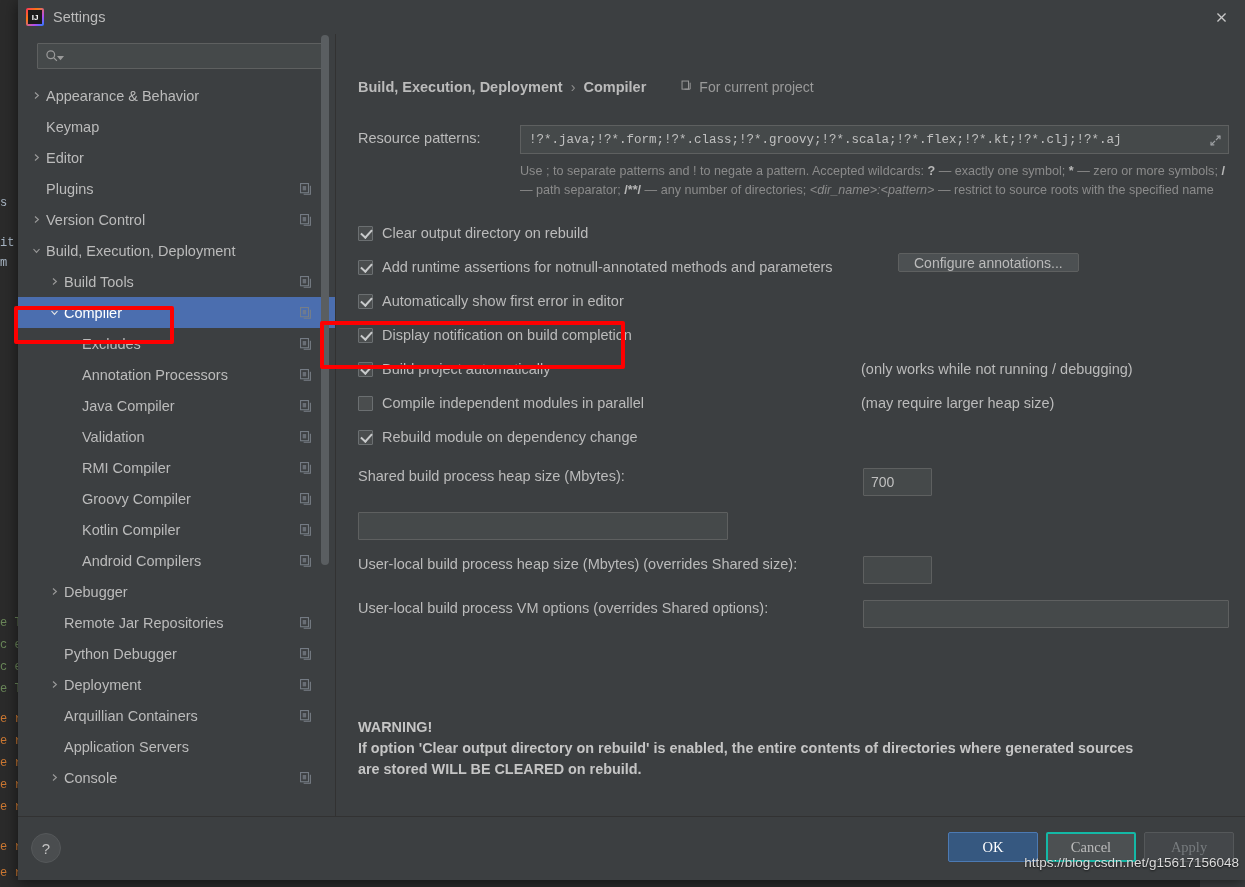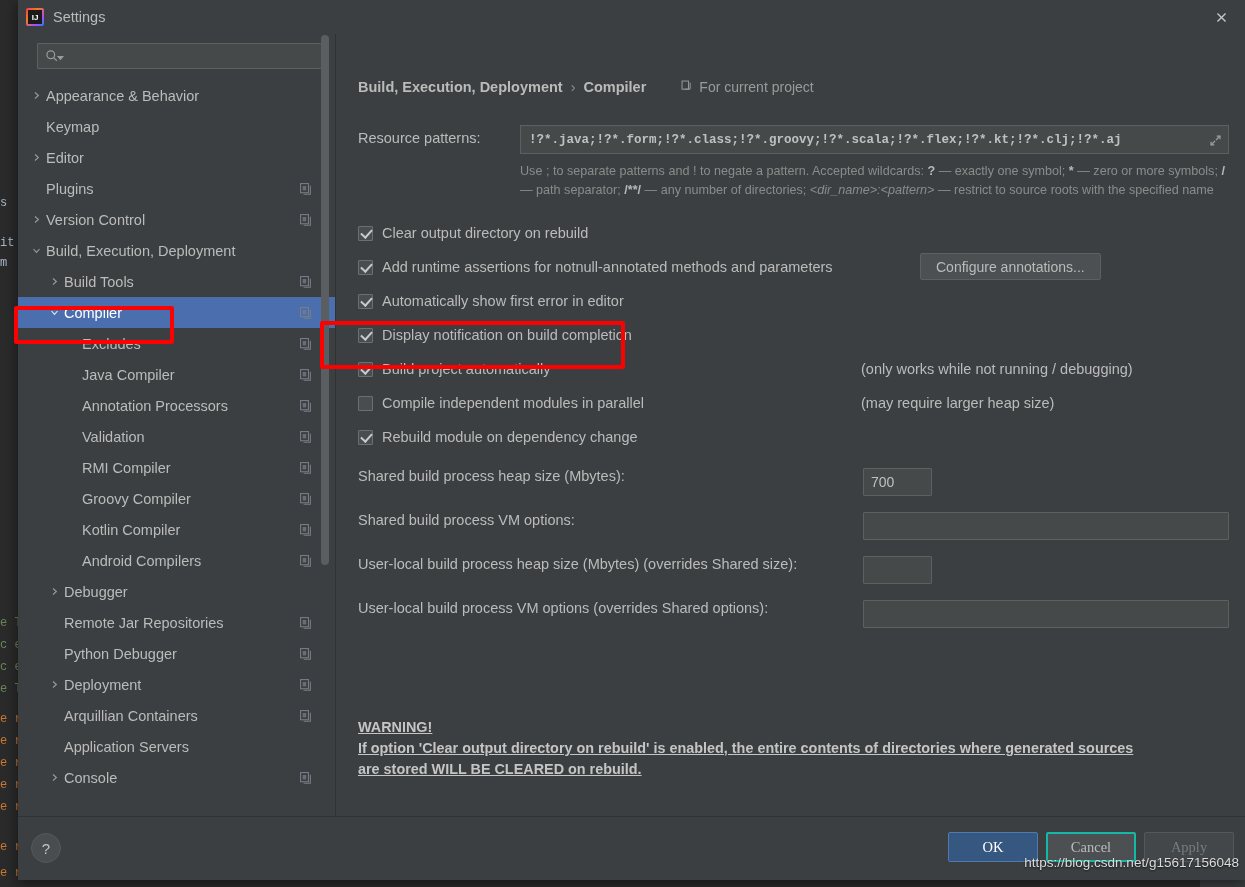--- a/index.html
+++ b/index.html
@@ -150,21 +150,21 @@
   #for-current-project {
     display: flex; align-items: center; gap: 6px;
     margin-left: 26px; color: #9a9a9a; font-size: 14px; font-weight: normal;
   }
   #for-current-project svg { width: 13px; height: 13px; }
 
   .row { display: flex; align-items: flex-start; }
 
   #res-row { margin-top: 30px; }
   #res-label { color: #bbbbbb; font-size: 14.5px; width: 162px; flex: 0 0 162px; padding-top: 5px; }
-  #res-field-wrap { position: relative; flex: 1 1 auto; max-width: 720px; font-weight: bold; }
+  #res-field-wrap { position: relative; flex: 1 1 auto; max-width: 720px; }
   #res-field {
     height: 29px; background: #45494a; border: 1px solid #5e6060;
     display: flex; align-items: center; padding: 0 26px 0 8px;
     color: #c0c0c0; font-family: "Liberation Mono", monospace; font-size: 12.5px;
     white-space: nowrap; overflow: hidden;
   }
   #res-expand {
     position: absolute; right: 7px; top: 8px; width: 13px; height: 13px; color: #9da0a3;
   }
   #res-expand svg { width: 13px; height: 13px; }
@@ -189,42 +189,42 @@
     content: ""; position: absolute;
     left: 4px; top: 0px; width: 5px; height: 9px;
     border: solid #c8cacb; border-width: 0 2px 2px 0;
     transform: rotate(42deg);
   }
   .opt-label { color: #bbbbbb; font-size: 14.5px; }
   .opt-note {
     position: absolute; left: 503px; color: #bbbbbb; font-size: 14.5px;
   }
   #configure-annotations-btn {
-    position: absolute; left: 562px; top: 3px;
-    height: 27px; padding: 0 15px;
+    position: absolute; left: 540px; top: 3px;
+    height: 19px; padding: 0 15px;
     background: #4c5052; border: 1px solid #5e6060; border-radius: 2px;
     color: #bbbbbb; font-size: 14px; display: flex; align-items: center;
   }
 
   
   #fields { margin-top: 14px; }
   .field-row { display: flex; align-items: flex-start; height: 44px; }
   .field-label { color: #bbbbbb; font-size: 14.5px; flex: 0 0 505px; }
   .text-field {
     background: #45494a; border: 1px solid #5e6060; height: 28px;
     color: #c0c0c0; font-size: 14px; padding: 3px 7px;
     display: flex; align-items: center; border-radius: 1px;
   }
   .tf-small { width: 69px; }
   .tf-wide  { width: 370px; }
 
   
   #warning {
     position: absolute; left: 22px; bottom: 36px; right: 20px;
-    color: #c5c5c5; font-size: 14.4px; font-weight: bold; line-height: 21px; text-decoration: underline;
+    color: #c5c5c5; font-size: 14.4px; font-weight: bold; line-height: 21px;
   }
 
   
   #footer {
     height: 64px; flex: 0 0 64px; position: relative;
     background: #3c3f41; border-top: 1px solid #323232;
   }
   #help-btn {
     position: absolute; left: 13px; top: 16px;
     width: 30px; height: 30px; border-radius: 50%;
@@ -409,32 +409,32 @@
             <span class="copy-icon">
               <svg viewBox="0 0 16 16" fill="none" stroke="currentColor" stroke-width="1.2">
                 <rect x="1.8" y="1.8" width="9" height="10.5"></rect>
                 <path d="M13 4.2v9.8H5.3"></path>
                 <rect x="4.2" y="4.6" width="4" height="5" fill="currentColor" stroke="none" opacity=".75"></rect>
               </svg>
             </span>
           </div>
           <div class="tree-item lvl2">
             <span class="tree-arrow empty"></span>
+            <span class="tree-label">Annotation Processors</span>
+            <span class="copy-icon">
+              <svg viewBox="0 0 16 16" fill="none" stroke="currentColor" stroke-width="1.2">
+                <rect x="1.8" y="1.8" width="9" height="10.5"></rect>
+                <path d="M13 4.2v9.8H5.3"></path>
+                <rect x="4.2" y="4.6" width="4" height="5" fill="currentColor" stroke="none" opacity=".75"></rect>
+              </svg>
+            </span>
+          </div>
+          <div class="tree-item lvl2">
+            <span class="tree-arrow empty"></span>
             <span class="tree-label">Java Compiler</span>
-            <span class="copy-icon">
-              <svg viewBox="0 0 16 16" fill="none" stroke="currentColor" stroke-width="1.2">
-                <rect x="1.8" y="1.8" width="9" height="10.5"></rect>
-                <path d="M13 4.2v9.8H5.3"></path>
-                <rect x="4.2" y="4.6" width="4" height="5" fill="currentColor" stroke="none" opacity=".75"></rect>
-              </svg>
-            </span>
-          </div>
-          <div class="tree-item lvl2">
-            <span class="tree-arrow empty"></span>
-            <span class="tree-label">Annotation Processors</span>
             <span class="copy-icon">
               <svg viewBox="0 0 16 16" fill="none" stroke="currentColor" stroke-width="1.2">
                 <rect x="1.8" y="1.8" width="9" height="10.5"></rect>
                 <path d="M13 4.2v9.8H5.3"></path>
                 <rect x="4.2" y="4.6" width="4" height="5" fill="currentColor" stroke="none" opacity=".75"></rect>
               </svg>
             </span>
           </div>
           <div class="tree-item lvl2">
             <span class="tree-arrow empty"></span>
@@ -642,21 +642,20 @@
             <span class="opt-label">Rebuild module on dependency change</span>
           </div>
         </div>
 
       <div id="fields">
           <div class="field-row">
             <span class="field-label">Shared build process heap size (Mbytes):</span>
             <span class="text-field tf-small">700</span>
           </div>
           <div class="field-row">
-            <span class="field-label">Shared build process VM options:</span>
             <span class="text-field tf-wide"></span>
           </div>
           <div class="field-row">
             <span class="field-label">User-local build process heap size (Mbytes) (overrides Shared size):</span>
             <span class="text-field tf-small"></span>
           </div>
           <div class="field-row">
             <span class="field-label">User-local build process VM options (overrides Shared options):</span>
             <span class="text-field tf-wide"></span>
           </div>

